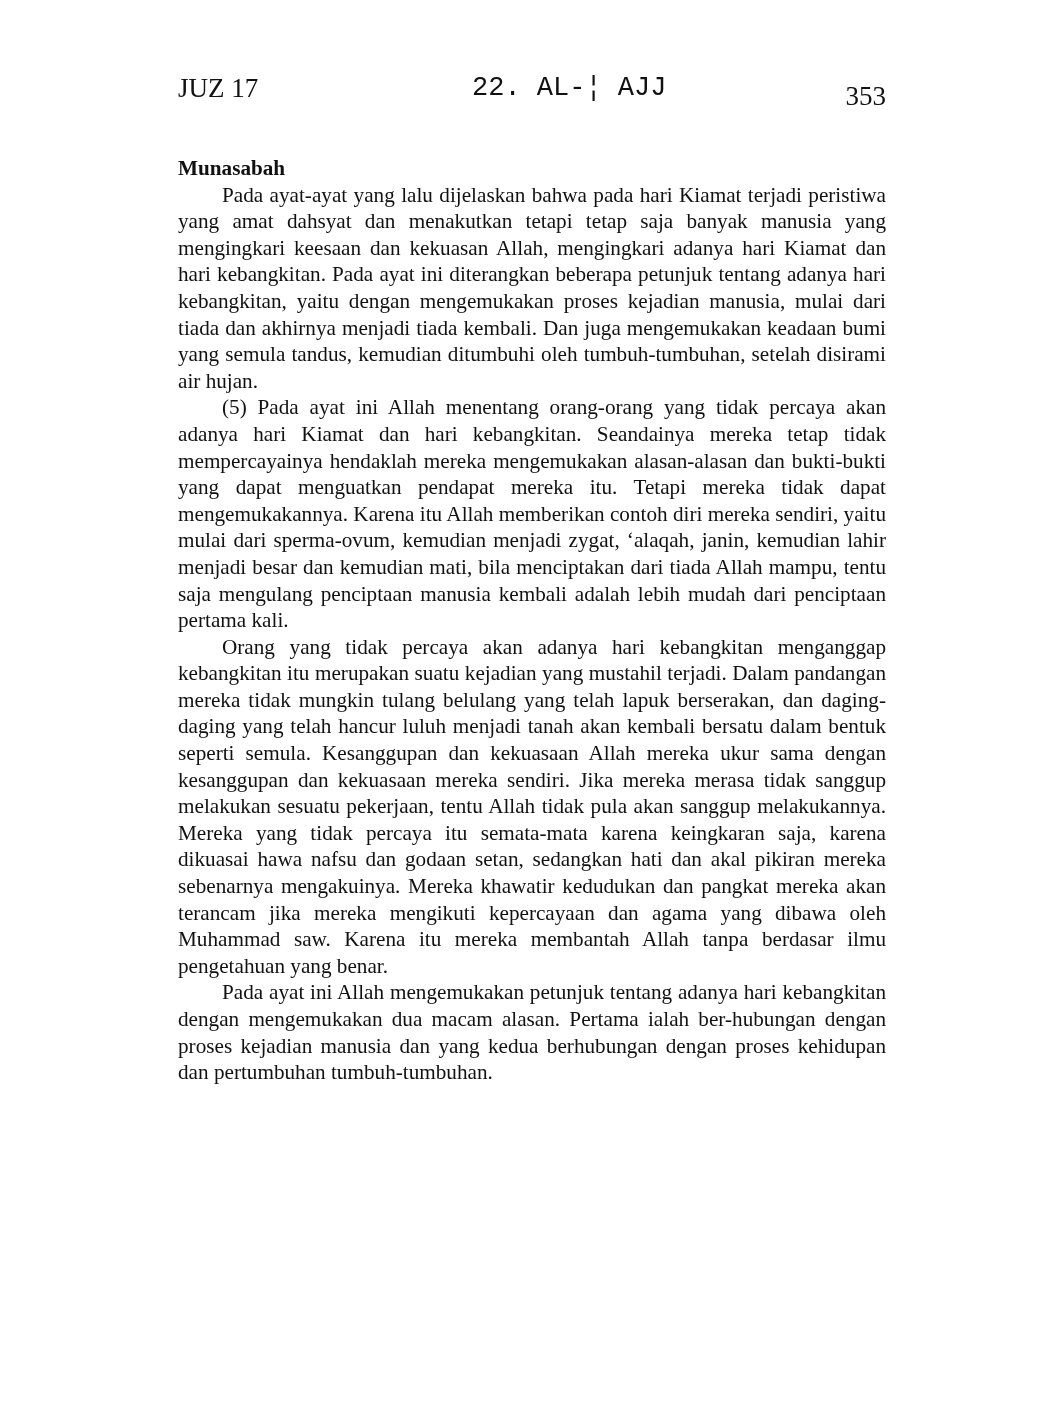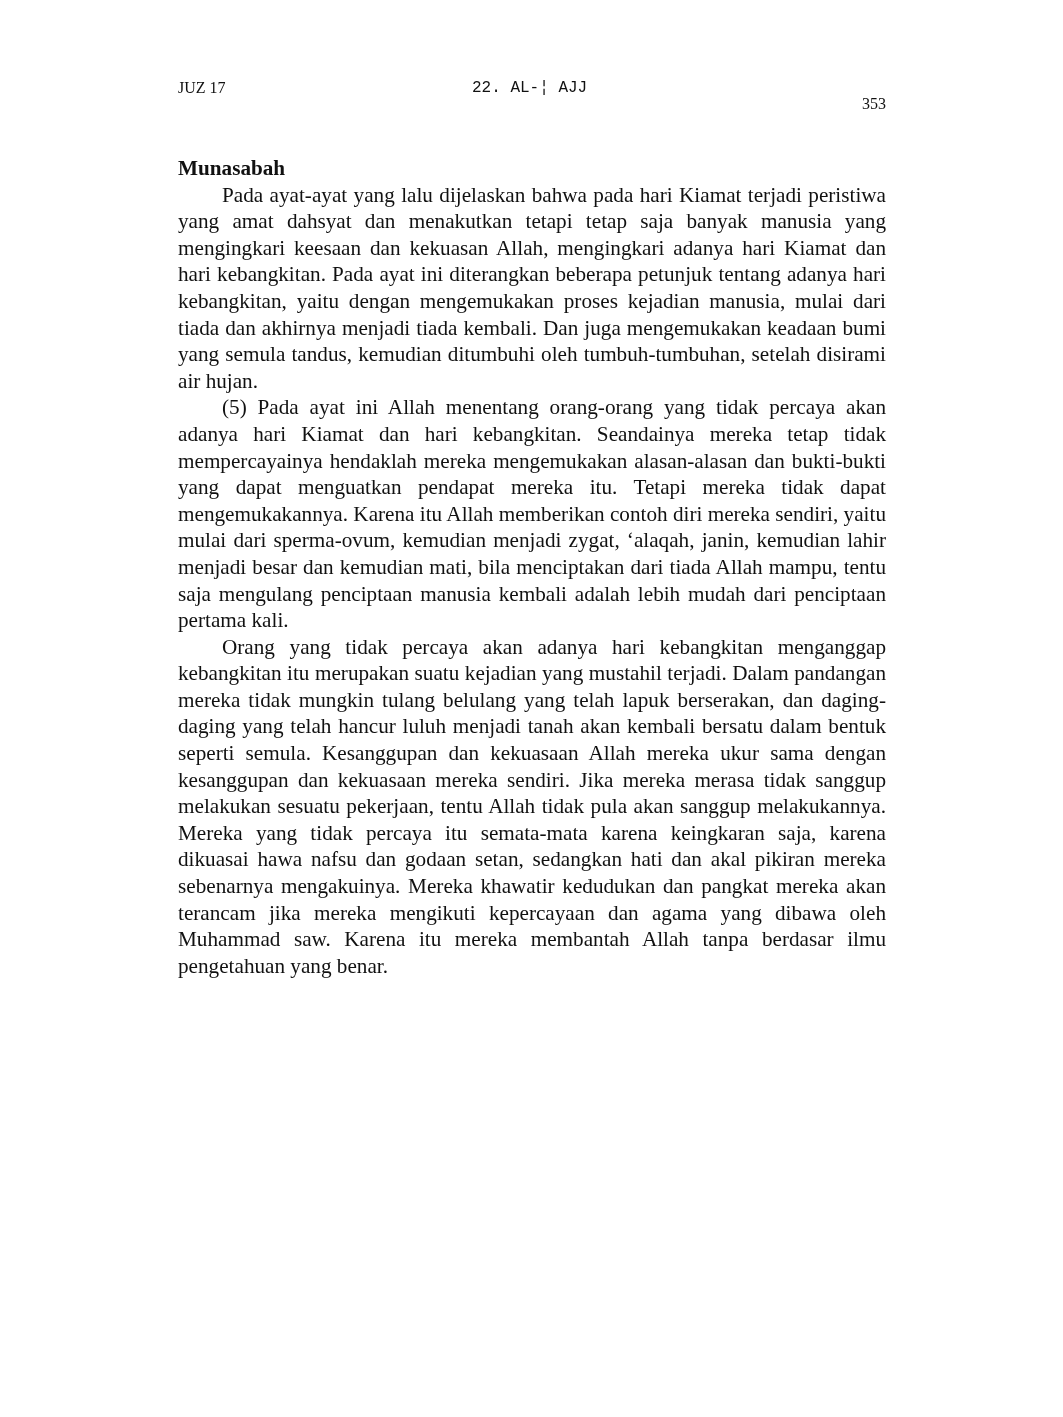--- a/index.html
+++ b/index.html
@@ -17,26 +17,26 @@
     }
     .page {
       position: absolute;
       left: 178px;
       top: 72px;
       width: 708px;
     }
     .running-header {
       position: relative;
       height: 34px;
-      font-size: 16px;
+      font-size: 27px;
       line-height: 32px;
     }
     .running-header .juz { position: absolute; left: 0; top: 0; }
     .running-header .surah { position: absolute; left: 294px; top: 0; font-family: Liberation Mono, monospace; }
-    .running-header .pageno { position: absolute; right: 0; top: 16px; }
+    .running-header .pageno { position: absolute; right: 0; top: 8px; }
 
     .body-text {
       margin-top: 49px;
       font-size: 21.2px;
       line-height: 26.6px;
       text-align: justify;
       hyphens: none;
     }
     .body-text p {
       margin: 0;
@@ -64,15 +64,16 @@
   </div>
 
   <div class="body-text">
 
 
     <h2>Munasabah</h2>
     <p class="indent">Pada ayat-ayat yang lalu dijelaskan bahwa pada hari Kiamat terjadi peristiwa yang amat dahsyat dan menakutkan tetapi tetap saja banyak manusia yang mengingkari keesaan dan kekuasan Allah, mengingkari adanya hari Kiamat dan hari kebangkitan. Pada ayat ini diterangkan beberapa petunjuk tentang adanya hari kebangkitan, yaitu dengan mengemukakan proses kejadian manusia, mulai dari tiada dan akhirnya menjadi tiada kembali. Dan juga mengemukakan keadaan bumi yang semula tandus, kemudian ditumbuhi oleh tumbuh-tumbuhan, setelah disirami air hujan.</p>
 
     <p class="indent">(5) Pada ayat ini Allah menentang orang-orang yang tidak percaya akan adanya hari Kiamat dan hari kebangkitan. Seandainya mereka tetap tidak mempercayainya hendaklah mereka mengemukakan alasan-alasan dan bukti-bukti yang dapat menguatkan pendapat mereka itu. Tetapi mereka tidak dapat mengemukakannya. Karena itu Allah memberikan contoh diri mereka sendiri, yaitu mulai dari sperma-ovum, kemudian menjadi zygat, ‘alaqah, janin, kemudian lahir menjadi besar dan kemudian mati, bila menciptakan dari tiada Allah mampu, tentu saja mengulang penciptaan manusia kembali adalah lebih mudah dari penciptaan pertama kali.</p>
     <p class="indent">Orang yang tidak percaya akan adanya hari kebangkitan menganggap kebangkitan itu merupakan suatu kejadian yang mustahil terjadi. Dalam pandangan mereka tidak mungkin tulang belulang yang telah lapuk berserakan, dan daging-daging yang telah hancur luluh menjadi tanah akan kembali bersatu dalam bentuk seperti semula. Kesanggupan dan kekuasaan Allah mereka ukur sama dengan kesanggupan dan kekuasaan mereka sendiri. Jika mereka merasa tidak sanggup melakukan sesuatu pekerjaan, tentu Allah tidak pula akan sanggup melakukannya. Mereka yang tidak percaya itu semata-mata karena keingkaran saja, karena dikuasai hawa nafsu dan godaan setan, sedangkan hati dan akal pikiran mereka sebenarnya mengakuinya. Mereka khawatir kedudukan dan pangkat mereka akan terancam jika mereka mengikuti kepercayaan dan agama yang dibawa oleh Muhammad saw. Karena itu mereka membantah Allah tanpa berdasar ilmu pengetahuan yang benar.</p>
+    <p class="indent">Pada ayat ini Allah mengemukakan petunjuk tentang adanya hari kebangkitan dengan mengemukakan dua macam alasan. Pertama ialah ber-hubungan dengan proses kejadian manusia dan yang kedua berhubungan dengan proses kehidupan dan pertumbuhan tumbuh-tumbuhan.</p>
 
   </div>
 </div>
 
 </body></html>

